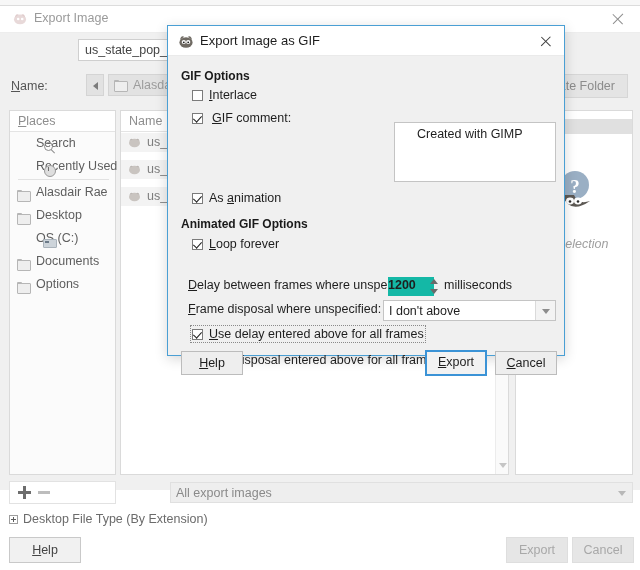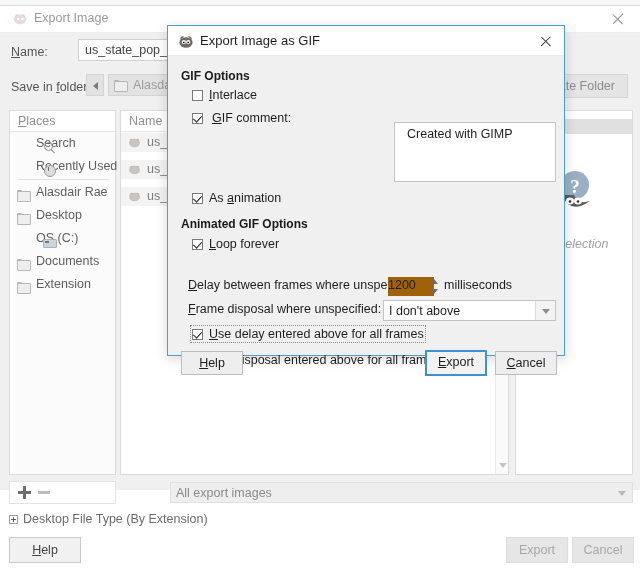--- a/index.html
+++ b/index.html
@@ -53,21 +53,21 @@
   }
   .xglyph { position: relative; display: block; width: 100%; height: 100%; }
   .xglyph::before, .xglyph::after {
     content: ""; position: absolute; left: 50%; top: 10%;
     width: 1.4px; height: 80%; background: currentColor;
   }
   .xglyph::before { transform: translateX(-50%) rotate(45deg); }
   .xglyph::after  { transform: translateX(-50%) rotate(-45deg); }
 
   
-  .lbl { position: absolute; font-size: 12.5px; color: #555; }
+  .lbl { position: absolute; font-size: 12.5px; color: #555; margin-top: 34px; }
   .lbl u { text-decoration: underline; }
 
   .name-label { left: 11px; top: 39px; }
   .name-input {
     position: absolute; left: 78px; top: 33px;
     width: 470px; height: 22px;
     background: #ffffff; border: 1px solid #cfcfcf;
     box-sizing: border-box;
     font-size: 12.5px; color: #444;
     padding: 3px 6px;
@@ -343,32 +343,33 @@
   .cb-row.focused {
     outline: 1px dotted #8a8a8a; outline-offset: 1px;
   }
   .cb-row u { text-decoration: underline; }
 
   .gif-comment-box {
     position: absolute; left: 226px; top: 66px;
     width: 162px; height: 60px;
     background: #ffffff; border: 1px solid #c4c4c4;
     box-sizing: border-box;
-    font-size: 12.5px; color: #1e1e1e; padding: 4px 12px;
+    font-size: 12.5px; color: #1e1e1e; padding: 4px 22px;
   }
 
   .field-label {
     position: absolute; font-size: 12.5px; color: #1e1e1e; white-space: nowrap;
   }
   .spin-wrap {
     position: absolute; left: 220px; top: 221px;
     width: 46px; height: 19px;
-    background: #a16207;
+    background: #14b8a6;
     font-size: 12.5px; color: #1e1e1e;
     text-align: left;
+    font-weight: bold;
   }
   .spin-val { position: absolute; left: 0; top: 1px; }
   .spin-btns {
     position: absolute; left: 40px; top: 0px; width: 11px; height: 19px;
   }
   .spin-btns .up, .spin-btns .dn {
     position: absolute; left: 2px; width: 0; height: 0;
     border-left: 4px solid transparent; border-right: 4px solid transparent;
   }
   .spin-btns .up { top: 2px; border-bottom: 5px solid #6a6a6a; }
@@ -473,21 +474,21 @@
       <div class="place-row" style="top:116px;">
         <span class="place-ic ic-drive"></span>
         <span>OS (C:)</span>
       </div>
       <div class="place-row" style="top:139px;">
         <span class="place-ic"><span class="fld-ic" style="margin-top:1px;"></span></span>
         <span>Documents</span>
       </div>
       <div class="place-row" style="top:162px;">
         <span class="place-ic"><span class="fld-ic" style="margin-top:1px;"></span></span>
-        <span>Extension</span>
+        <span>Options</span>
       </div>
     </div>
 
     <div class="file-panel">
       <div class="file-header">Name</div>
       <div class="file-row" style="top:22px;">
         <span class="file-ic">
           <svg class="wilber-mini" viewBox="0 0 13 11">
               <ellipse cx="6.5" cy="6" rx="5.5" ry="4.2" fill="#c9c4c0"></ellipse>
               <path d="M1.5 4 Q2.5 0.5 4.8 2.2 Z" fill="#b7b2ae"></path>

